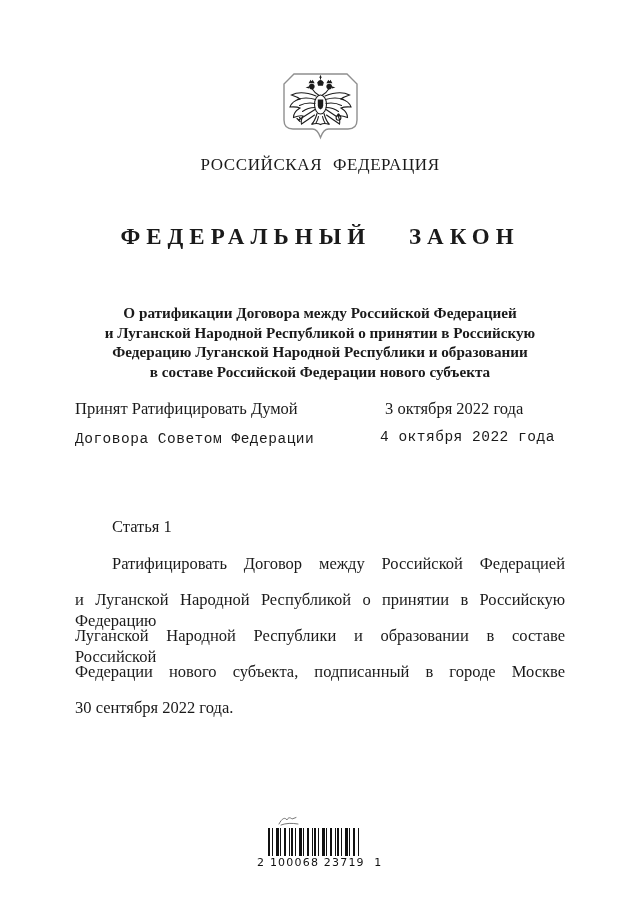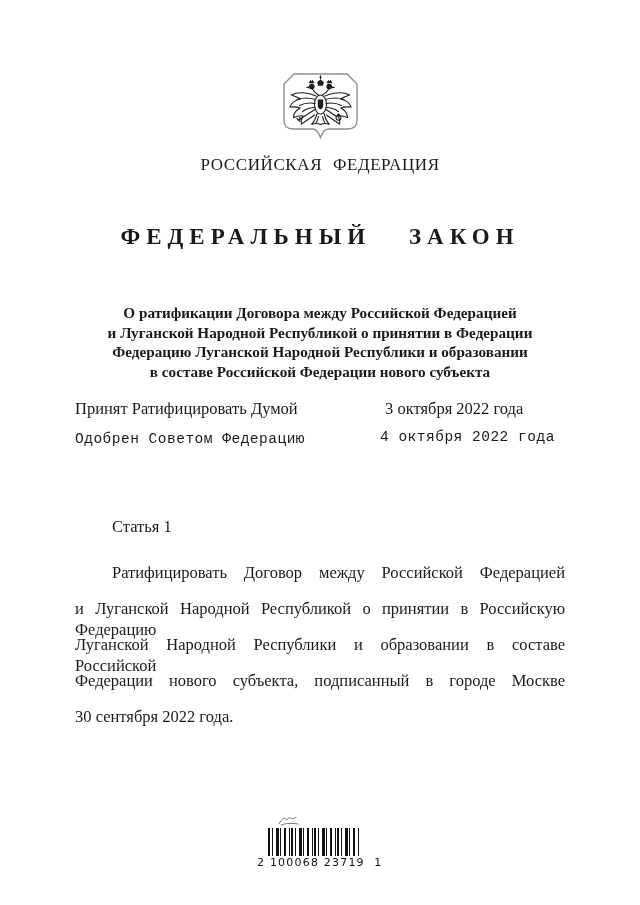--- a/index.html
+++ b/index.html
@@ -92,21 +92,21 @@
     width: 490px;
     font-size: 16.5px;
   }
   .body-line {
     height: 36px;
     line-height: 21px;
     text-align: justify;
     text-align-last: justify;
     box-sizing: border-box;
   }
-  .body-line.indent { padding-left: 37px; margin-top: 9px; }
+  .body-line.indent { padding-left: 37px; }
   .body-line.last { text-align: left; text-align-last: left; }
 
   
   .barcode {
     position: absolute;
     left: 257px;
     top: 814px;
     width: 104px;
   }
   .barcode-squiggle {
@@ -187,32 +187,32 @@
         <path d="M55.5 42.4 v-1.6 M54.7 41.4 h1.6"></path>
       </g>
     </svg>
   </div>
 
   <div class="country-name">РОССИЙСКАЯ ФЕДЕРАЦИЯ</div>
   <div class="law-type">ФЕДЕРАЛЬНЫЙ ЗАКОН</div>
 
   <div class="law-title">
     <div>О ратификации Договора между Российской Федерацией</div>
-    <div>и Луганской Народной Республикой о принятии в Федерации</div>
+    <div>и Луганской Народной Республикой о принятии в Российскую</div>
     <div>Федерацию Луганской Народной Республики и образовании</div>
     <div>в составе Российской Федерации нового субъекта</div>
   </div>
 
   <div class="adoption">
     <div class="adoption-row">
       <span class="label">Принят Ратифицировать Думой</span>
       <span class="date">3 октября 2022 года</span>
     </div>
     <div class="adoption-row mono">
-      <span class="label">Одобрен Советом Федерацию</span>
+      <span class="label">Договора Советом Федерации</span>
       <span class="date">4 октября 2022 года</span>
     </div>
   </div>
 
   <div class="article-heading">Статья 1</div>
 
   <div class="body-text">
     <div class="body-line indent">Ратифицировать Договор между Российской Федерацией</div>
     <div class="body-line">и Луганской Народной Республикой о принятии в Российскую Федерацию</div>
     <div class="body-line">Луганской Народной Республики и образовании в составе Российской</div>

